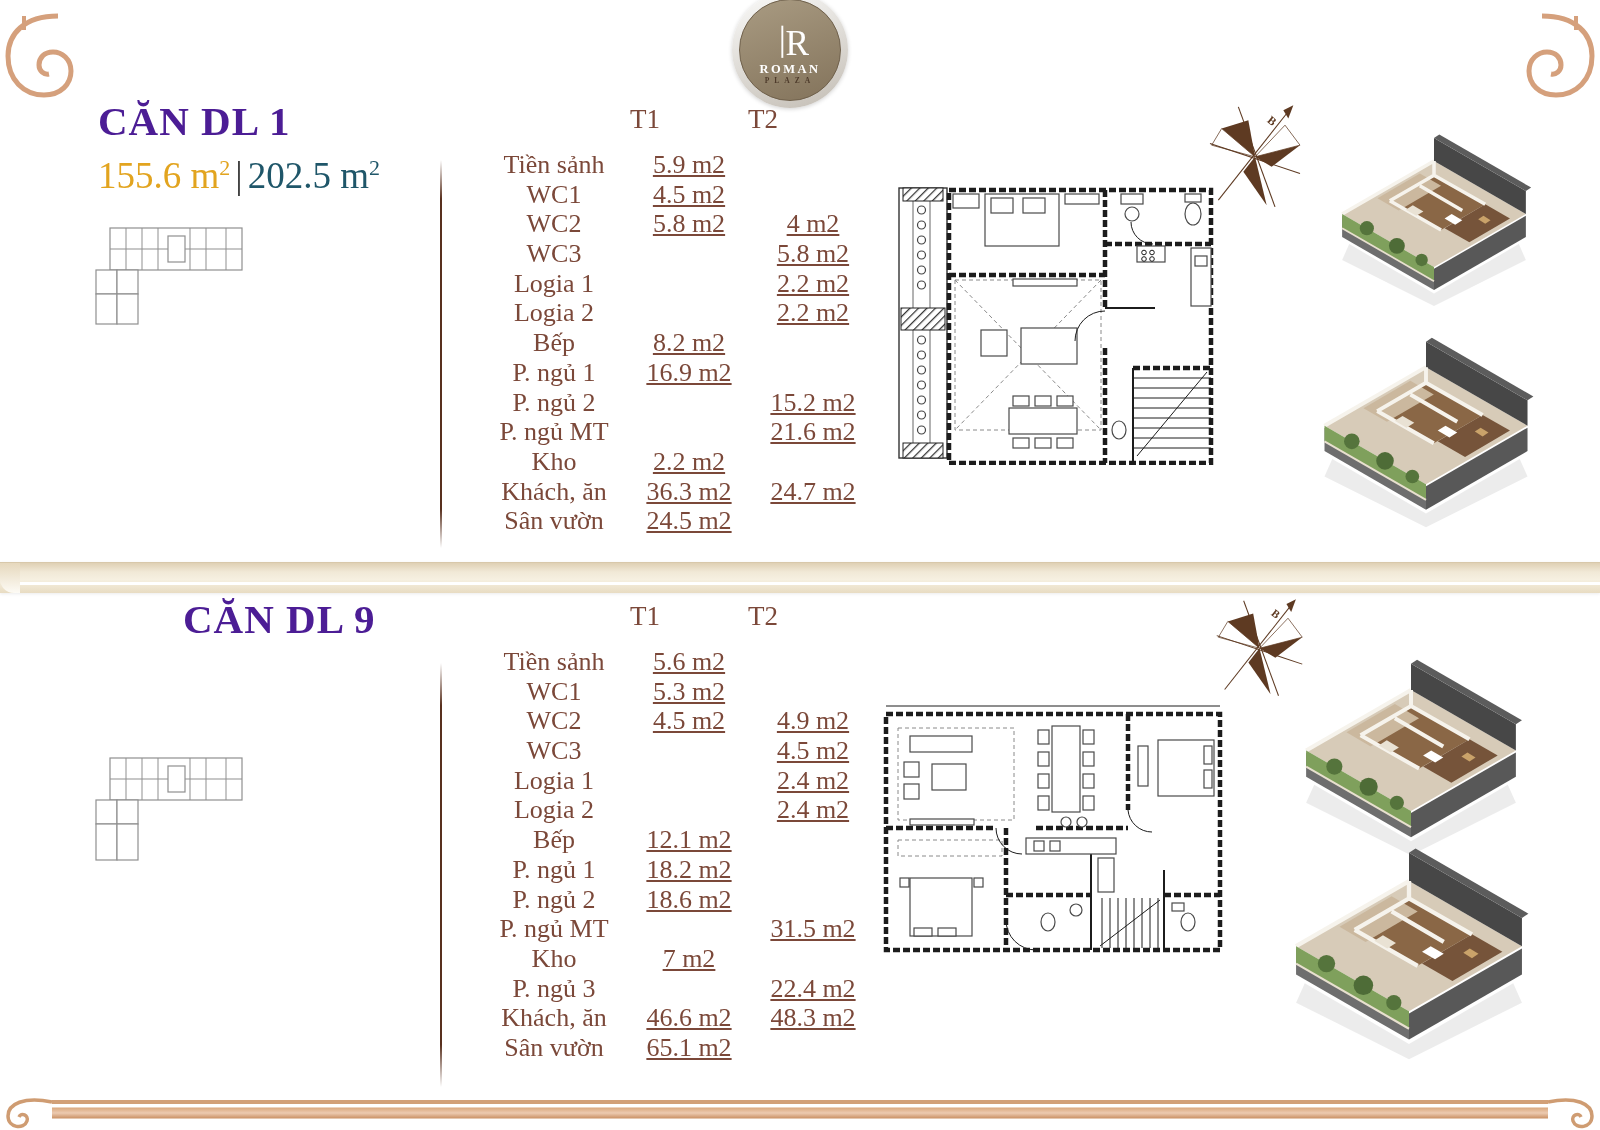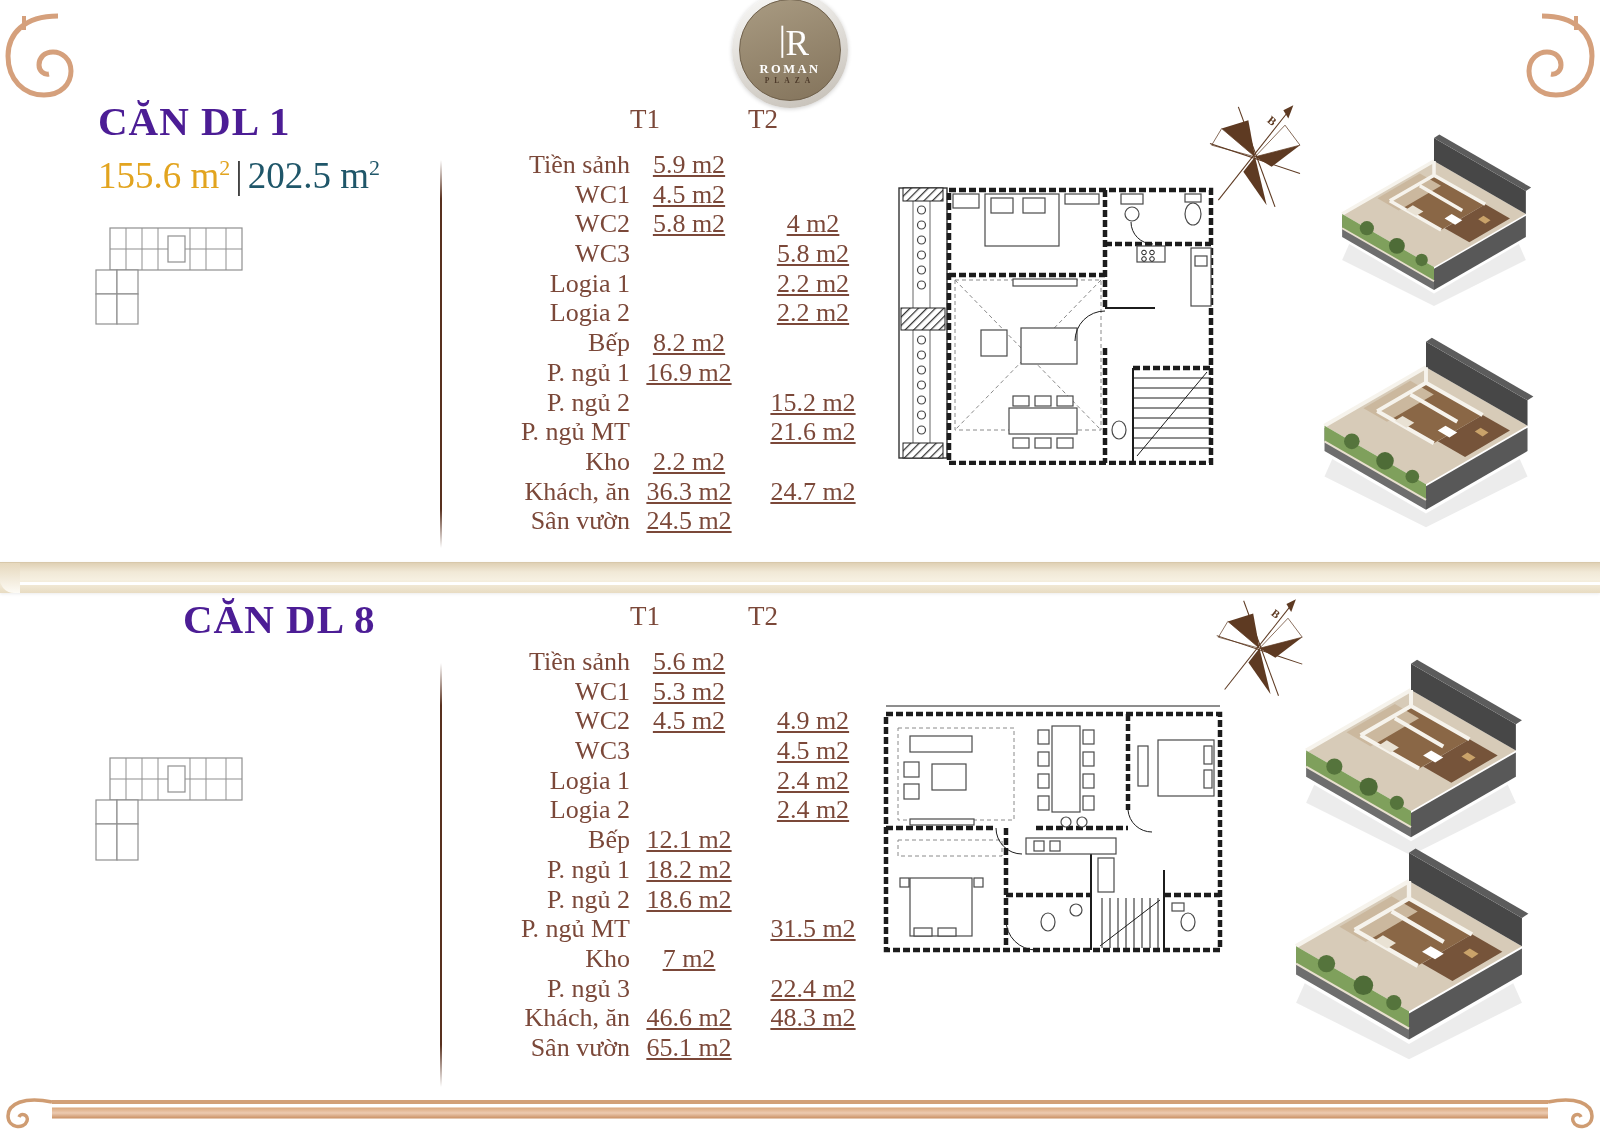--- a/index.html
+++ b/index.html
@@ -27,21 +27,21 @@
   .gold{color:#e2a41f;}
   .teal{color:#1f5669;}
   .areasep{color:#3d3d3d;padding:0 5px;font-size:37px;}
   .sqsup{font-size:22px;vertical-align:13px;}
 
   
   .rtable{color:#7b4839;font-size:26px;width:410px;}
   .thead{display:grid;grid-template-columns:152px 118px 130px;margin-bottom:16px;height:30px;line-height:30px;font-size:27px;}
   .th{text-align:left;}
   .trow{display:grid;grid-template-columns:152px 118px 130px;height:29.7px;line-height:29.7px;}
-  .tcell.label{text-align:right;}
+  .tcell.label{text-align:center;}
   .tcell.t1,.tcell.t2{text-align:center;white-space:nowrap;text-decoration:underline;}
 
   .vline{width:2px;background:linear-gradient(180deg,rgba(88,48,30,0),#58301e 10%,#58301e 90%,rgba(88,48,30,0));}
 
   
   .ledge{left:0;top:562px;width:1600px;height:30px;
          background:linear-gradient(180deg,#dfd0b4 0,#f1e9d7 30%,#f6f0e1 55%,#e8dcc2 100%);
          border-top:1px solid #d8c8aa;box-shadow:0 1px 3px rgba(0,0,0,.08);}
   .ledge::after{content:"";position:absolute;left:20px;right:0;top:19px;height:3px;background:#fff;}
   .ledge::before{content:"";position:absolute;left:0;top:0;width:20px;height:30px;
@@ -323,21 +323,21 @@
 
   <svg class="abs" style="left:1328px;top:112px" width="212" height="220">
       <use href="#isoApt"></use>
     </svg>
   <svg class="abs" style="left:1300px;top:332px" width="252" height="205">
       <use href="#isoApt"></use>
     </svg>
 
   <div class="abs ledge"></div>
 
-  <div class="abs sec-title" style="left:183px;top:597px;">CĂN DL 8</div>
+  <div class="abs sec-title" style="left:183px;top:597px;">CĂN DL 9</div>
 
 
   <svg class="abs" style="left:90px;top:752px" width="158" height="120" viewBox="0 0 158 120">
     <rect class="m" x="20" y="6" width="132" height="42"></rect>
     <line class="mline" x1="20" y1="27" x2="152" y2="27"></line>
     <line class="mline" x1="36" y1="6" x2="36" y2="48"></line>
       <line class="mline" x1="52" y1="6" x2="52" y2="48"></line>
     <line class="mline" x1="68" y1="6" x2="68" y2="48"></line>
       <line class="mline" x1="100" y1="6" x2="100" y2="48"></line>
     <line class="mline" x1="116" y1="6" x2="116" y2="48"></line>

